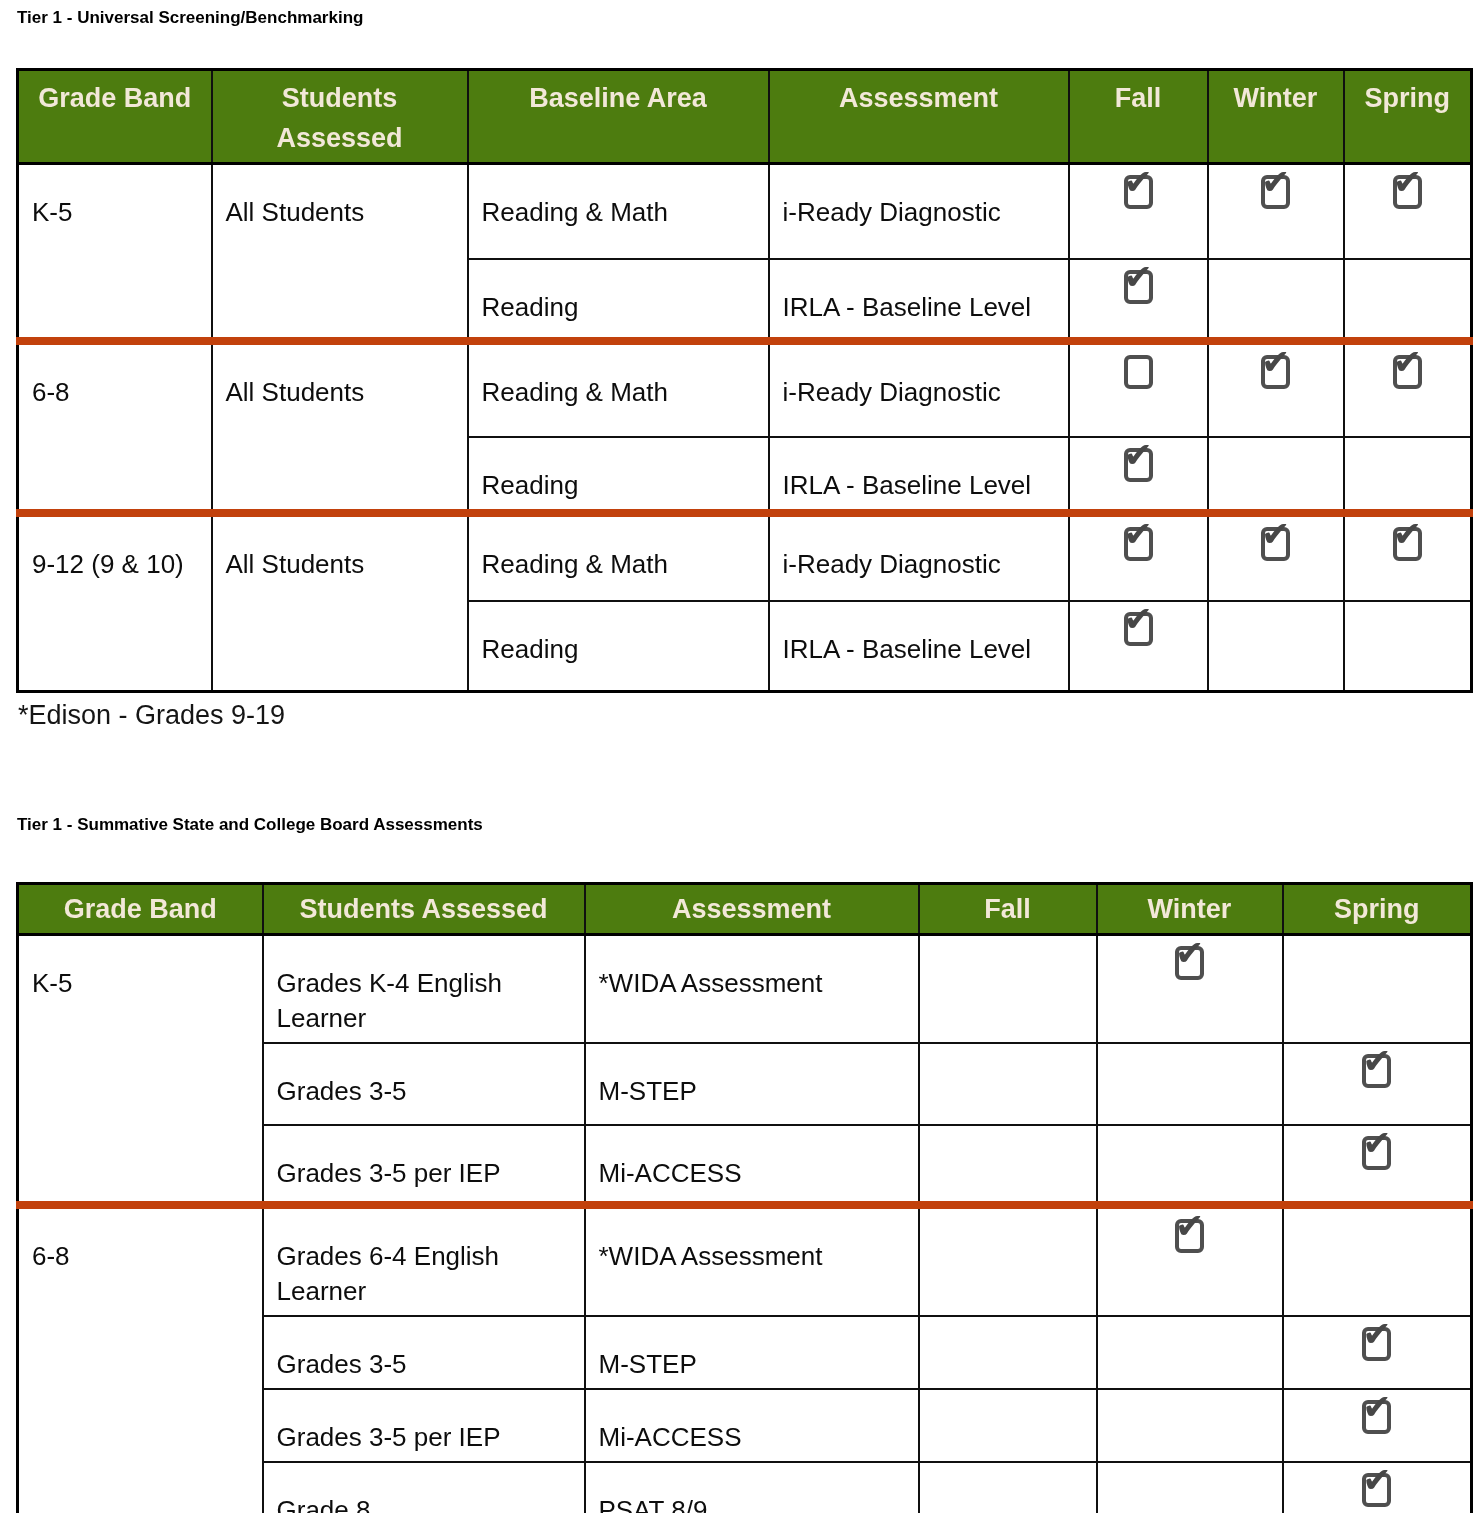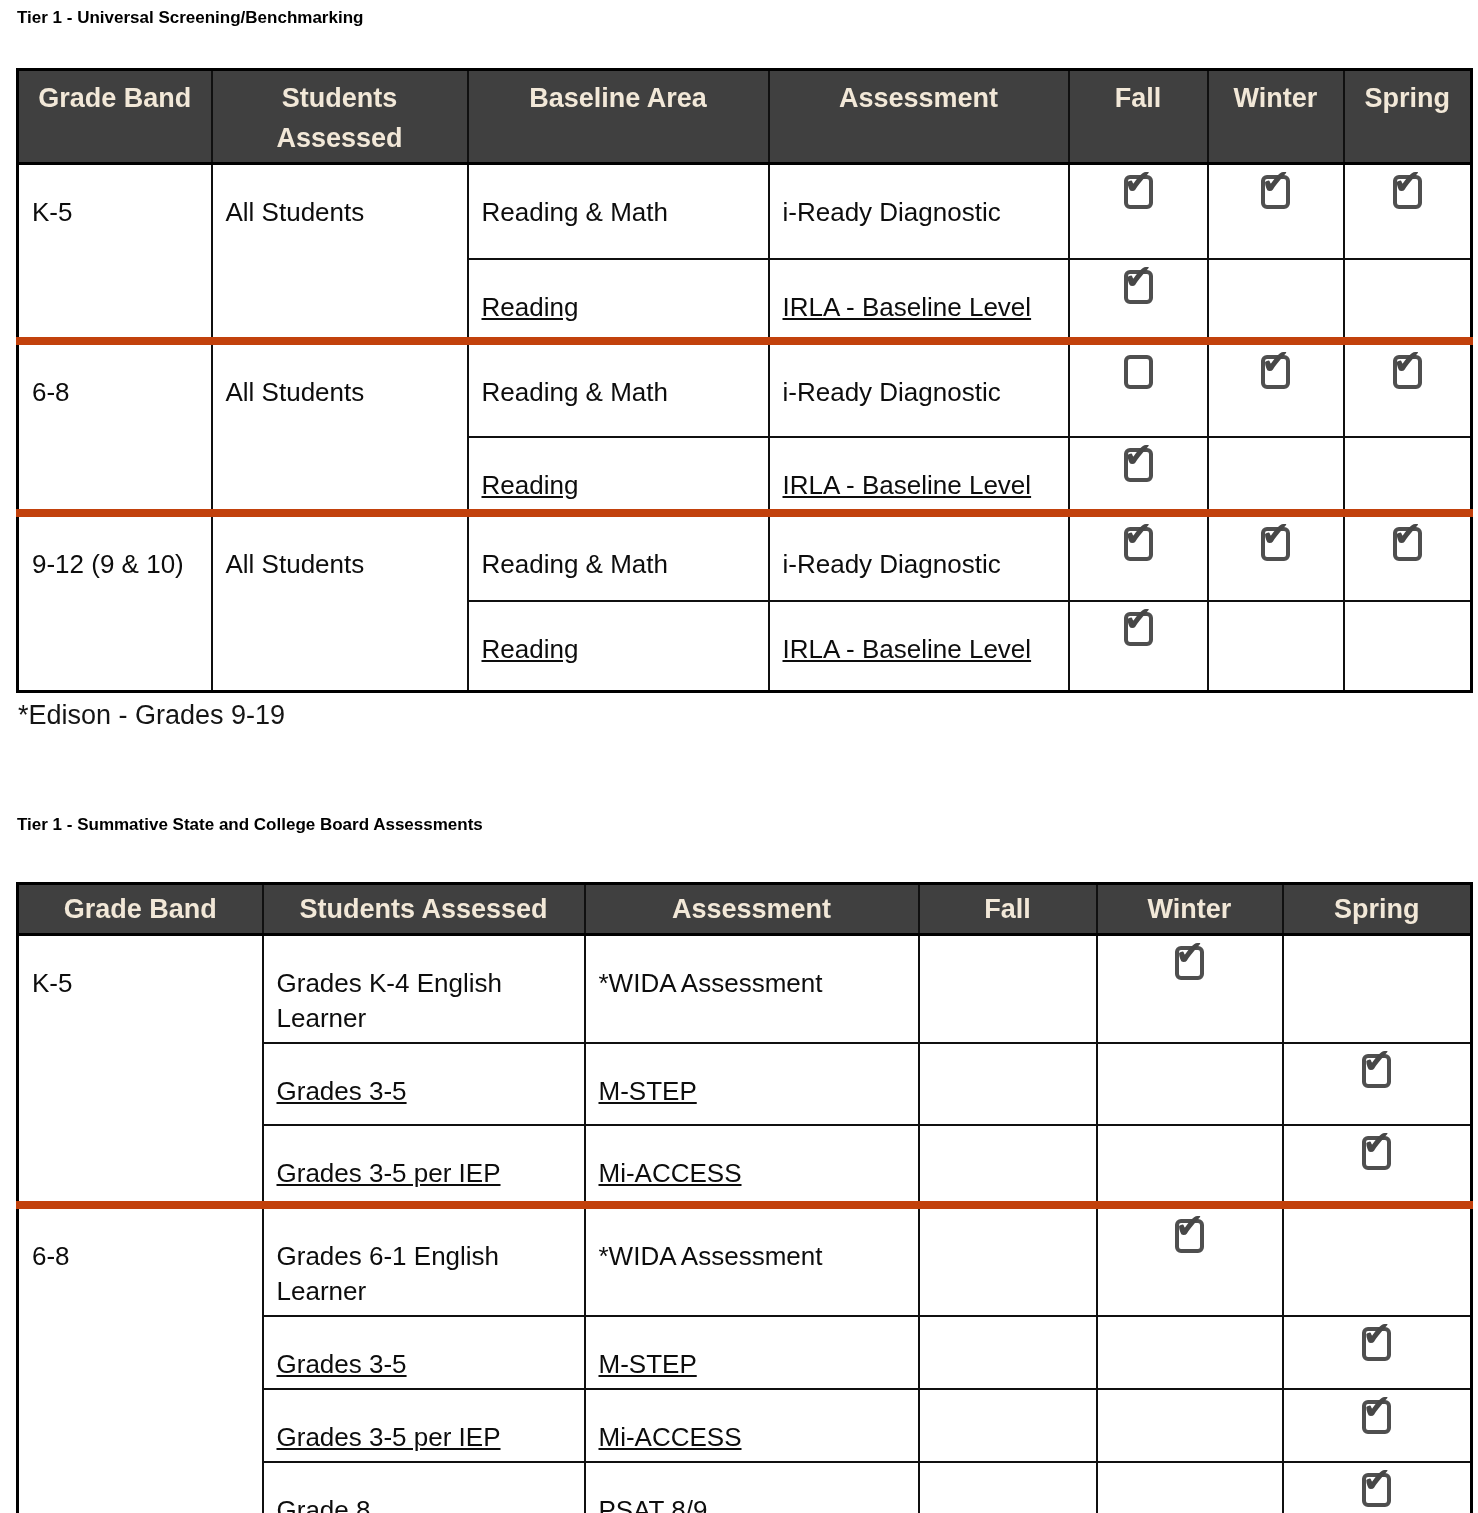--- a/index.html
+++ b/index.html
@@ -17,38 +17,38 @@
   .footnote{
     font-size:27px;color:#151515;margin:6px 0 0 18px;line-height:1.2;
   }
   table.assess{
     border-collapse:collapse;table-layout:fixed;
     margin:40px 0 0 16px;
     border:3px solid #000000;
   }
   table.assess.t2{margin-top:46px;}
   table.assess th{
-    background:#404040;
+    background:#4d7c0f;
     color:#f2e8d8;
     font-size:27px;font-weight:bold;
     text-align:center;vertical-align:top;
     padding:8px 4px 4px 4px;
     border:2px solid #101010;
     border-bottom:3px solid #000000;
     line-height:1.45;
   }
   table.assess td{
     border:2px solid #101010;
     font-size:26px;line-height:1.35;
     vertical-align:top;
   }
   td.txt{padding:30px 12px 6px 13px;color:#0d0d0d;}
   td.chk{text-align:center;padding-top:10px;}
   tr.group-start td{border-top:8px solid #c2410c;}
-  td.maroon-top{border-top:3px solid #4a150d;text-decoration:underline;}
+  td.maroon-top{border-top:3px solid #4a150d;}
   .hdr-narrow{display:inline-block;max-width:175px;}
   
   .cbox{
     display:inline-block;width:21px;height:26px;
     border:4px solid #4f4f4f;border-radius:6px;
     position:relative;background:#ffffff;
   }
   .cbox .tick{
     position:absolute;left:-4px;top:-14px;
     font-family:"DejaVu Sans",sans-serif;
@@ -174,21 +174,21 @@
     </tr>
     <tr style="height:80px">
       <td class="txt maroon-top">Grades 3-5 per IEP</td>
       <td class="txt maroon-top">Mi-ACCESS</td>
       <td class="chk"></td>
       <td class="chk"></td>
       <td class="chk"><span class="cbox"><span class="tick">✔</span></span></td>
     </tr>
     <tr class="group-start" style="height:108px">
       <td class="txt" rowspan="4">6-8</td>
-      <td class="txt">Grades 6-1 English Learner</td>
+      <td class="txt">Grades 6-4 English Learner</td>
       <td class="txt">*WIDA Assessment</td>
       <td class="chk"></td>
       <td class="chk"><span class="cbox"><span class="tick">✔</span></span></td>
       <td class="chk"></td>
     </tr>
     <tr style="height:70px">
       <td class="txt maroon-top">Grades 3-5</td>
       <td class="txt maroon-top">M-STEP</td>
       <td class="chk"></td>
       <td class="chk"></td>

